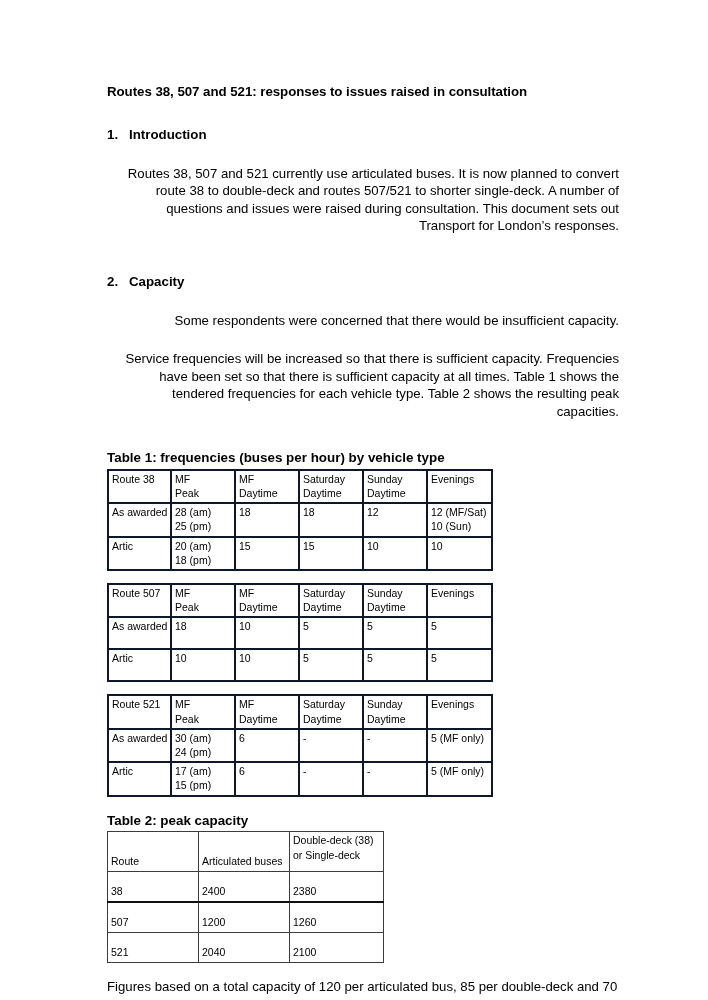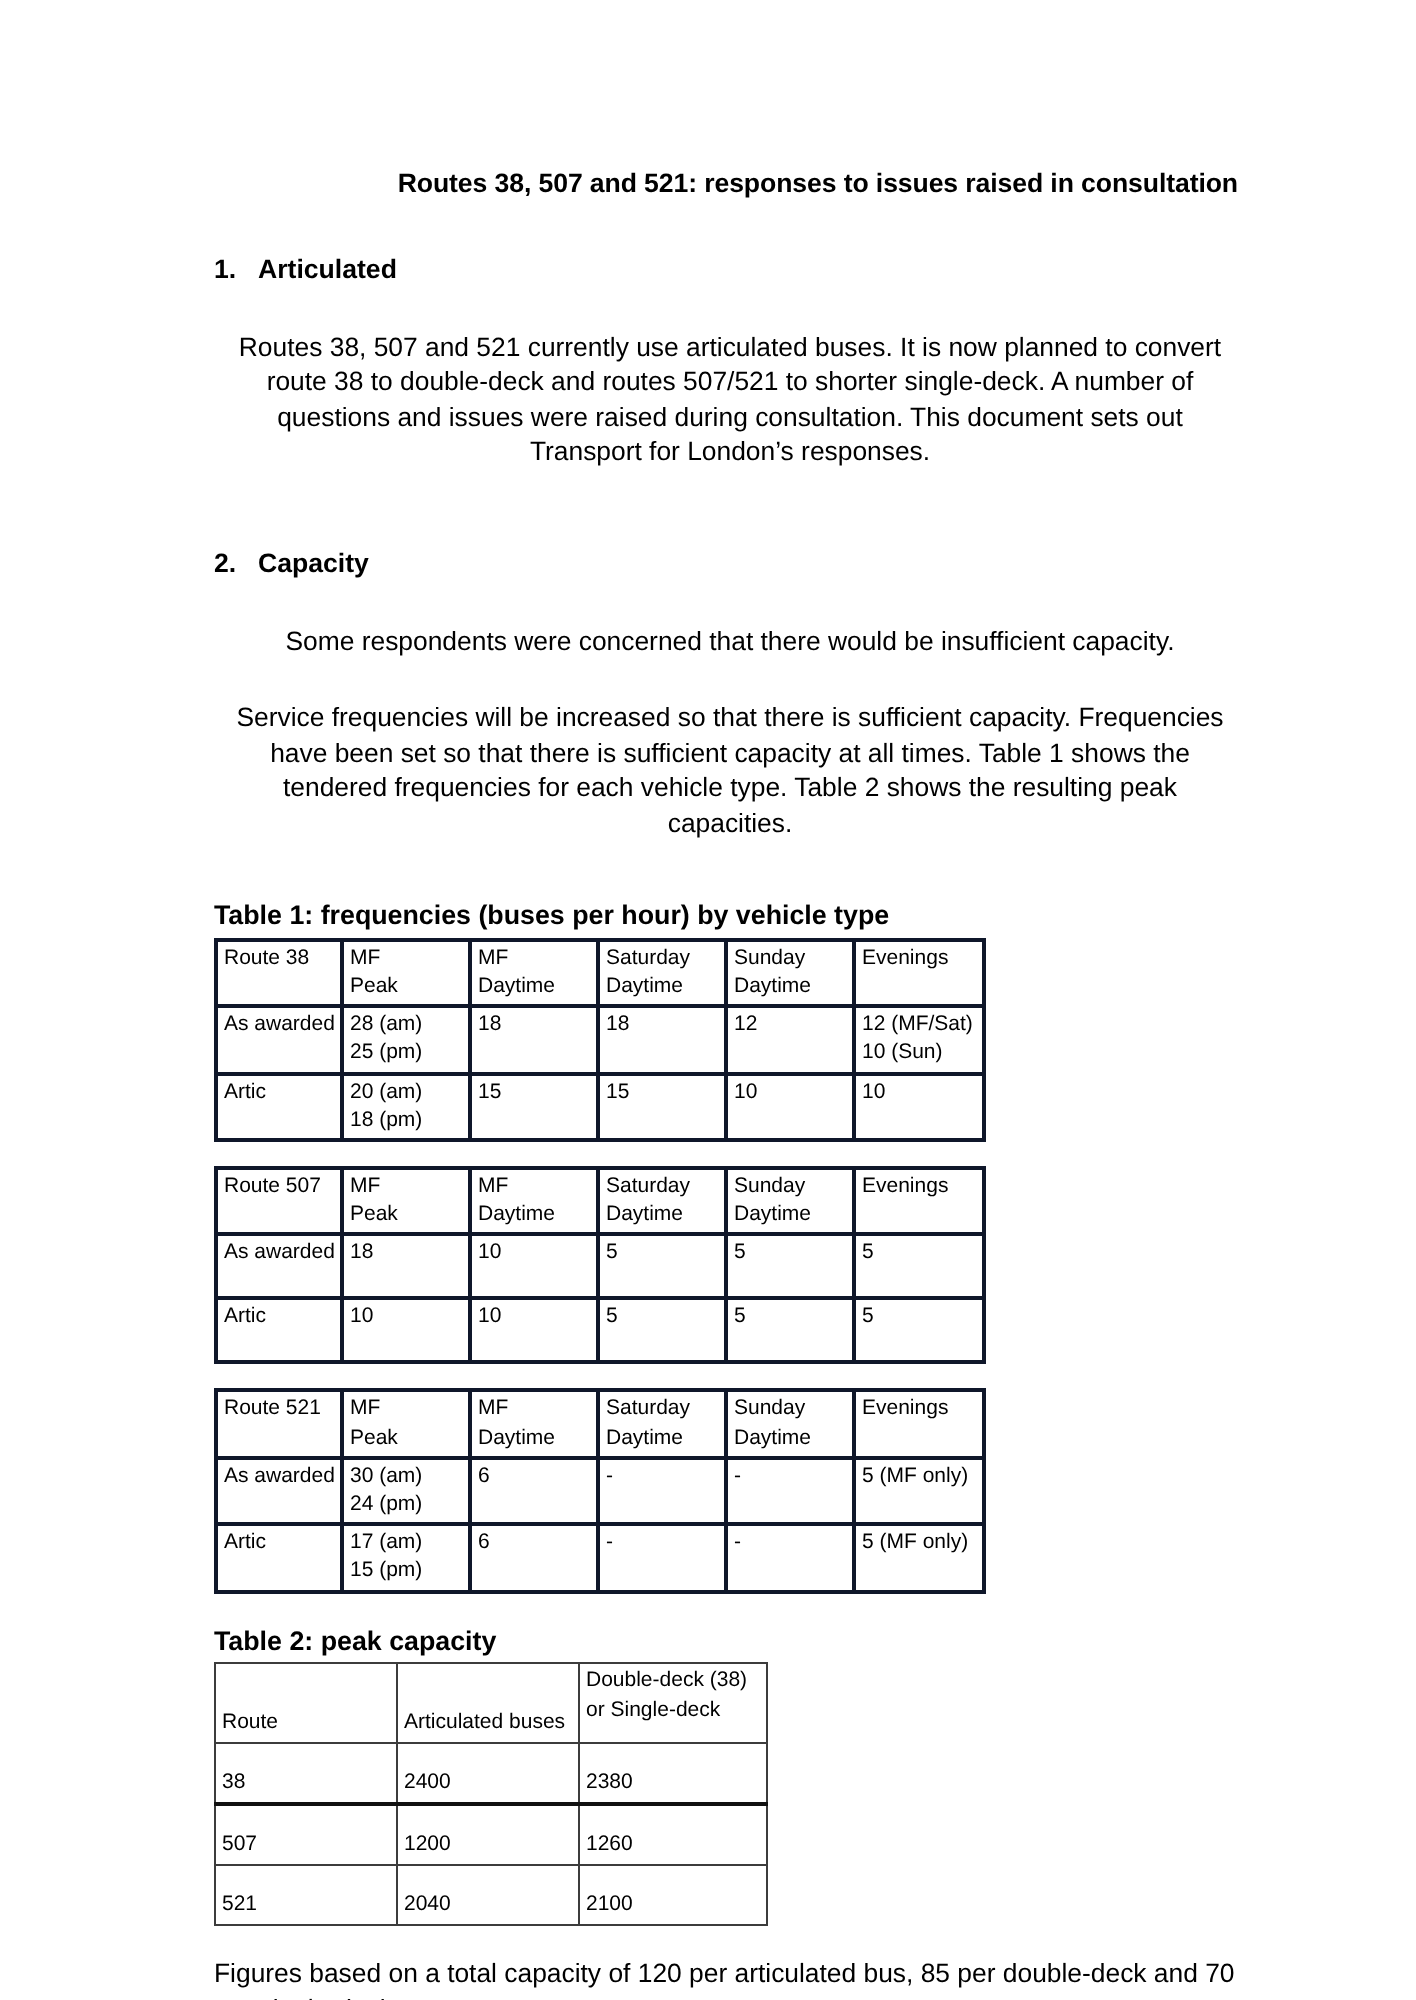--- a/index.html
+++ b/index.html
@@ -25,40 +25,40 @@
     position: absolute;
     left: 107px;
     top: 84px;
     width: 512px;
   }
 
   
   .doc-title {
     font-size: 13.3px;
     font-weight: bold;
-    text-align: right;
+    text-align: left;
     line-height: 1.25;
     margin: 0 0 26px 0;
     letter-spacing: -0.05px;
   }
   .section-heading {
     font-size: 13.3px;
     font-weight: bold;
     margin: 0 0 22px 0;
     line-height: 1.2;
   }
   .section-heading .num {
     display: inline-block;
     width: 22px;
   }
   p.body-text {
     font-size: 13.2px;
     line-height: 17.5px;
     margin: 0 0 21px 4px;
-    text-align: center;
+    text-align: right;
   }
   .spacer-sm { height: 9px; }
   .spacer-md { height: 18px; }
 
   .table-caption {
     font-size: 13.4px;
     font-weight: bold;
     margin: 0 0 2px 0;
     line-height: 1.25;
   }
@@ -130,21 +130,21 @@
 </style>
 </head>
 <body>
 
 <div class="page">
   <div class="content">
 
     <div class="doc-title">Routes 38, 507 and 521: responses to issues raised in consultation</div>
 
     <div class="section-heading">
-      <span class="num">1.</span><span>Articulated</span>
+      <span class="num">1.</span><span>Introduction</span>
     </div>
     <p class="body-text">Routes 38, 507 and 521 currently use articulated buses. It is now planned to convert route 38 to double-deck and routes 507/521 to shorter single-deck. A number of questions and issues were raised during consultation. This document sets out Transport for London’s responses.</p>
 
     <div class="spacer-md"></div>
 
     <div class="section-heading">
       <span class="num">2.</span><span>Capacity</span>
     </div>
     <p class="body-text">Some respondents were concerned that there would be insufficient capacity.</p>
     <p class="body-text">Service frequencies will be increased so that there is sufficient capacity. Frequencies have been set so that there is sufficient capacity at all times. Table 1 shows the tendered frequencies for each vehicle type. Table 2 shows the resulting peak capacities.</p>

